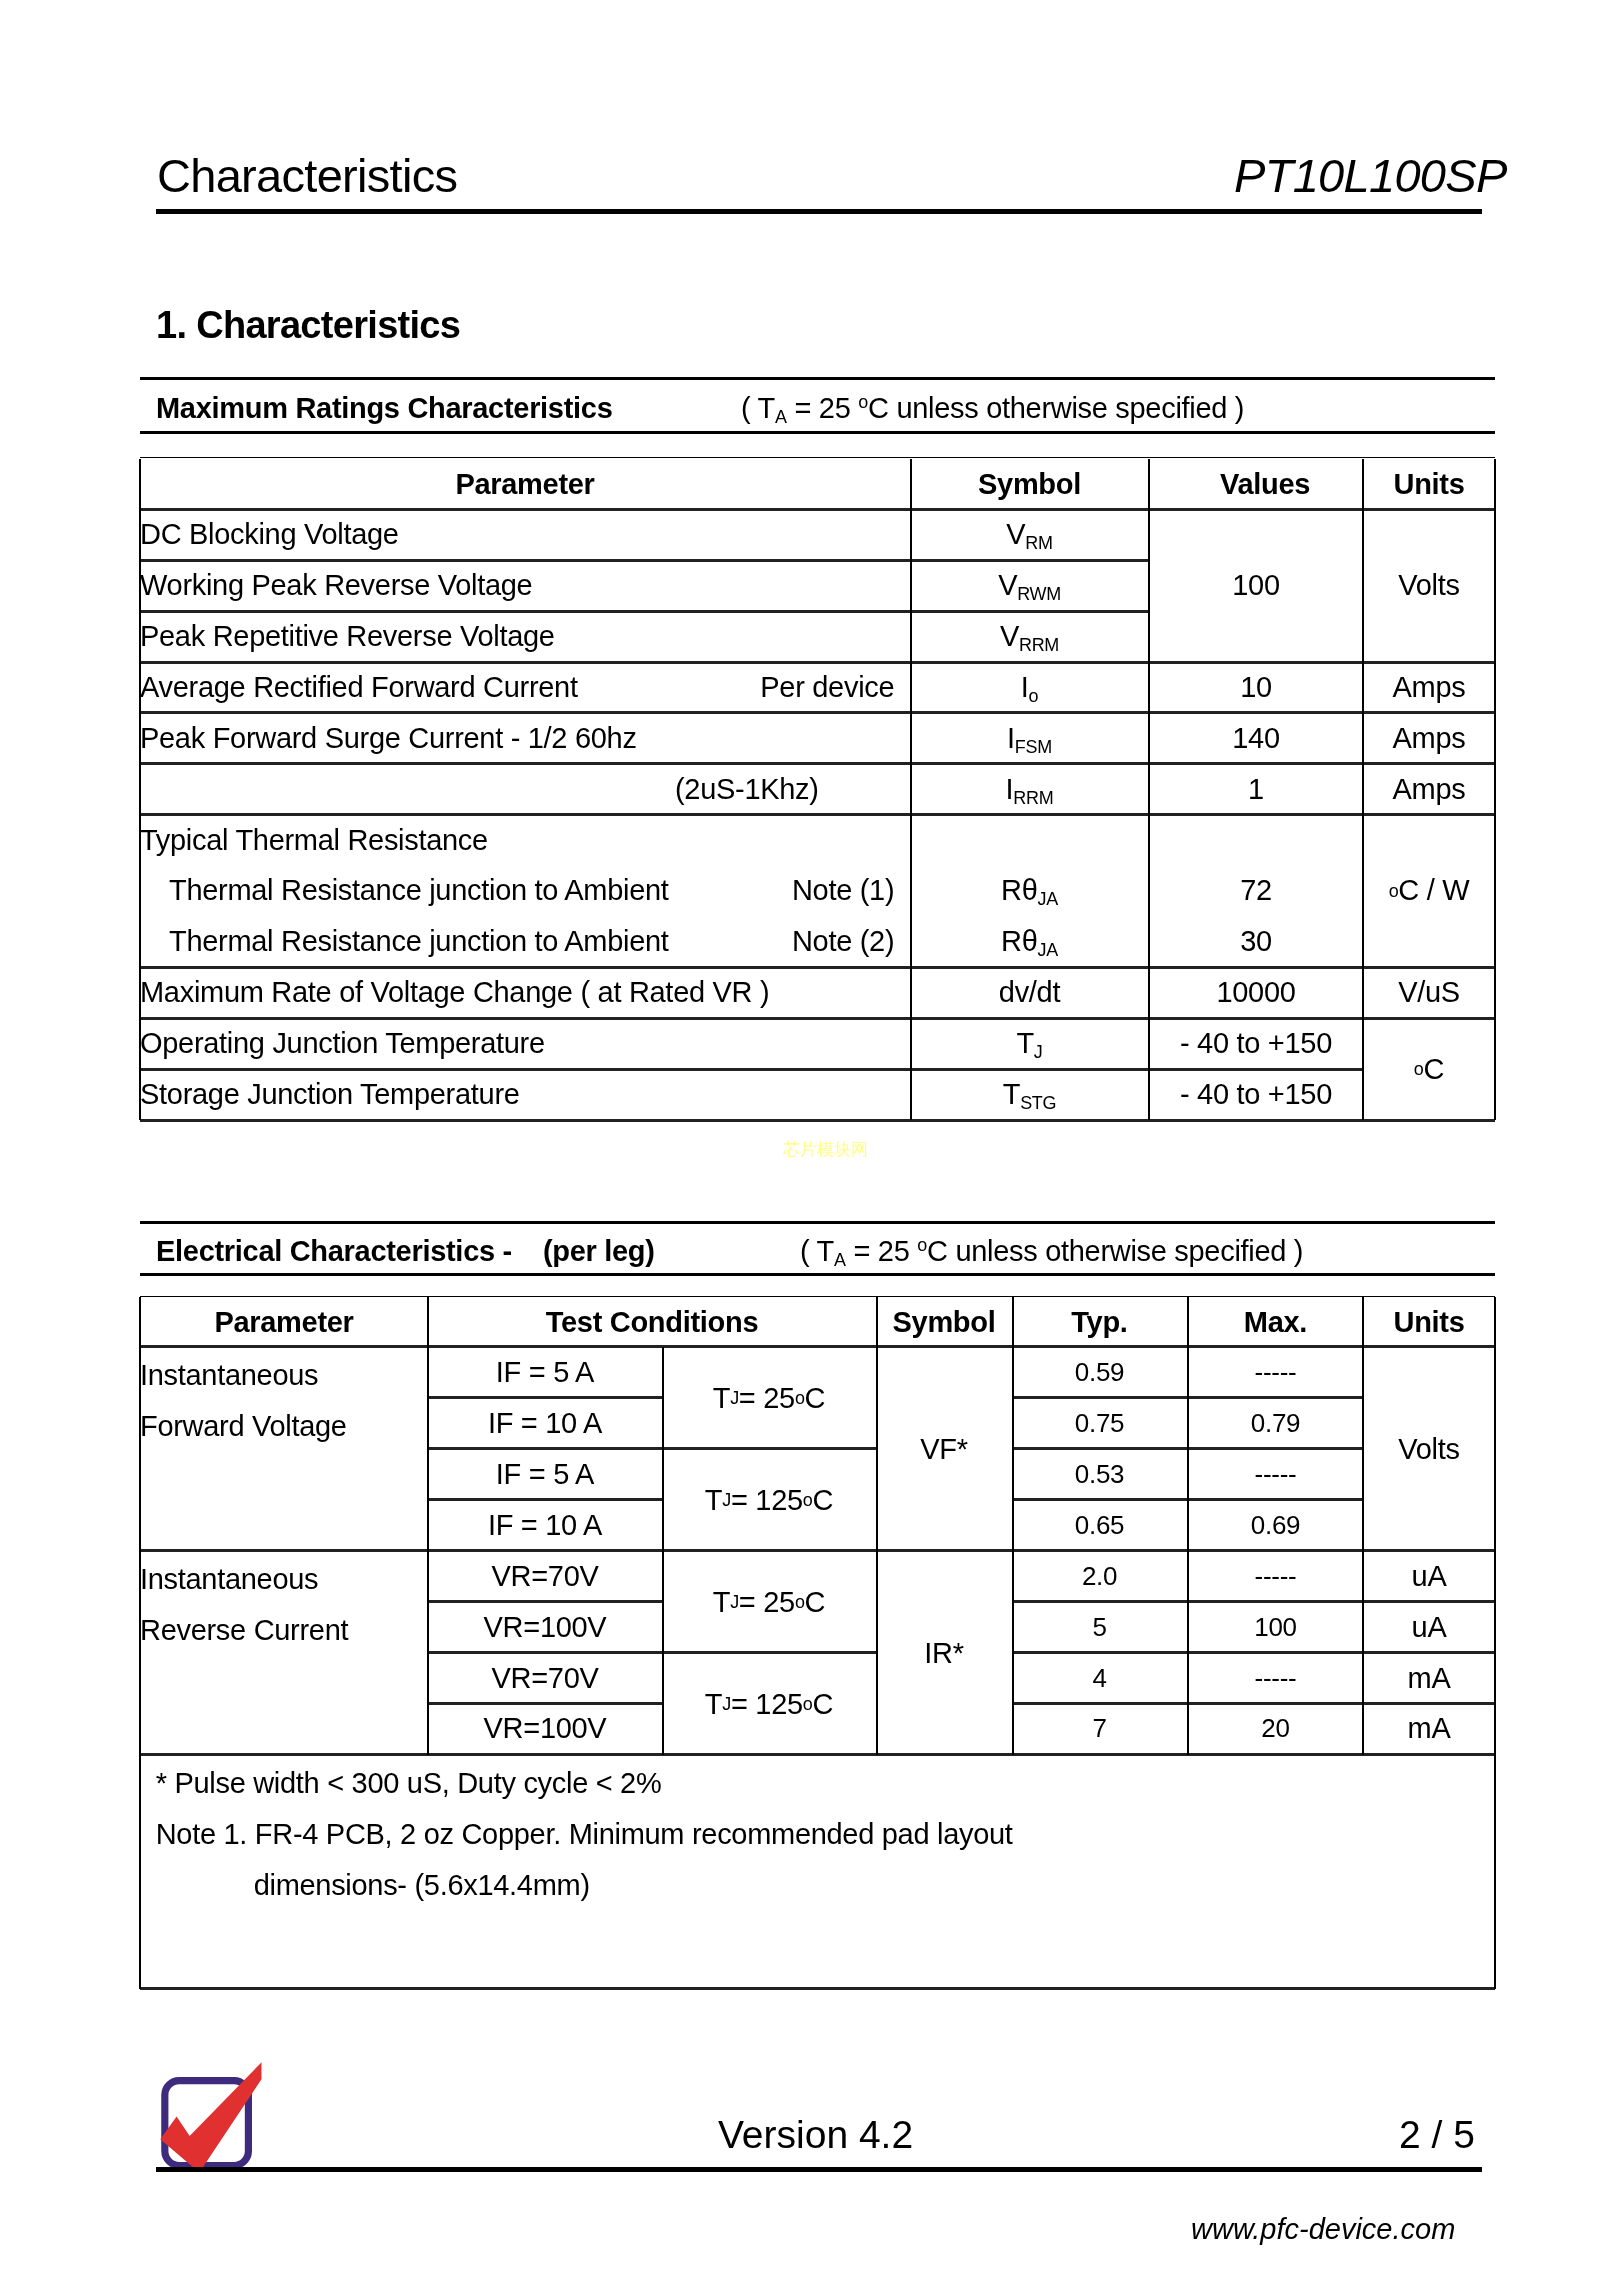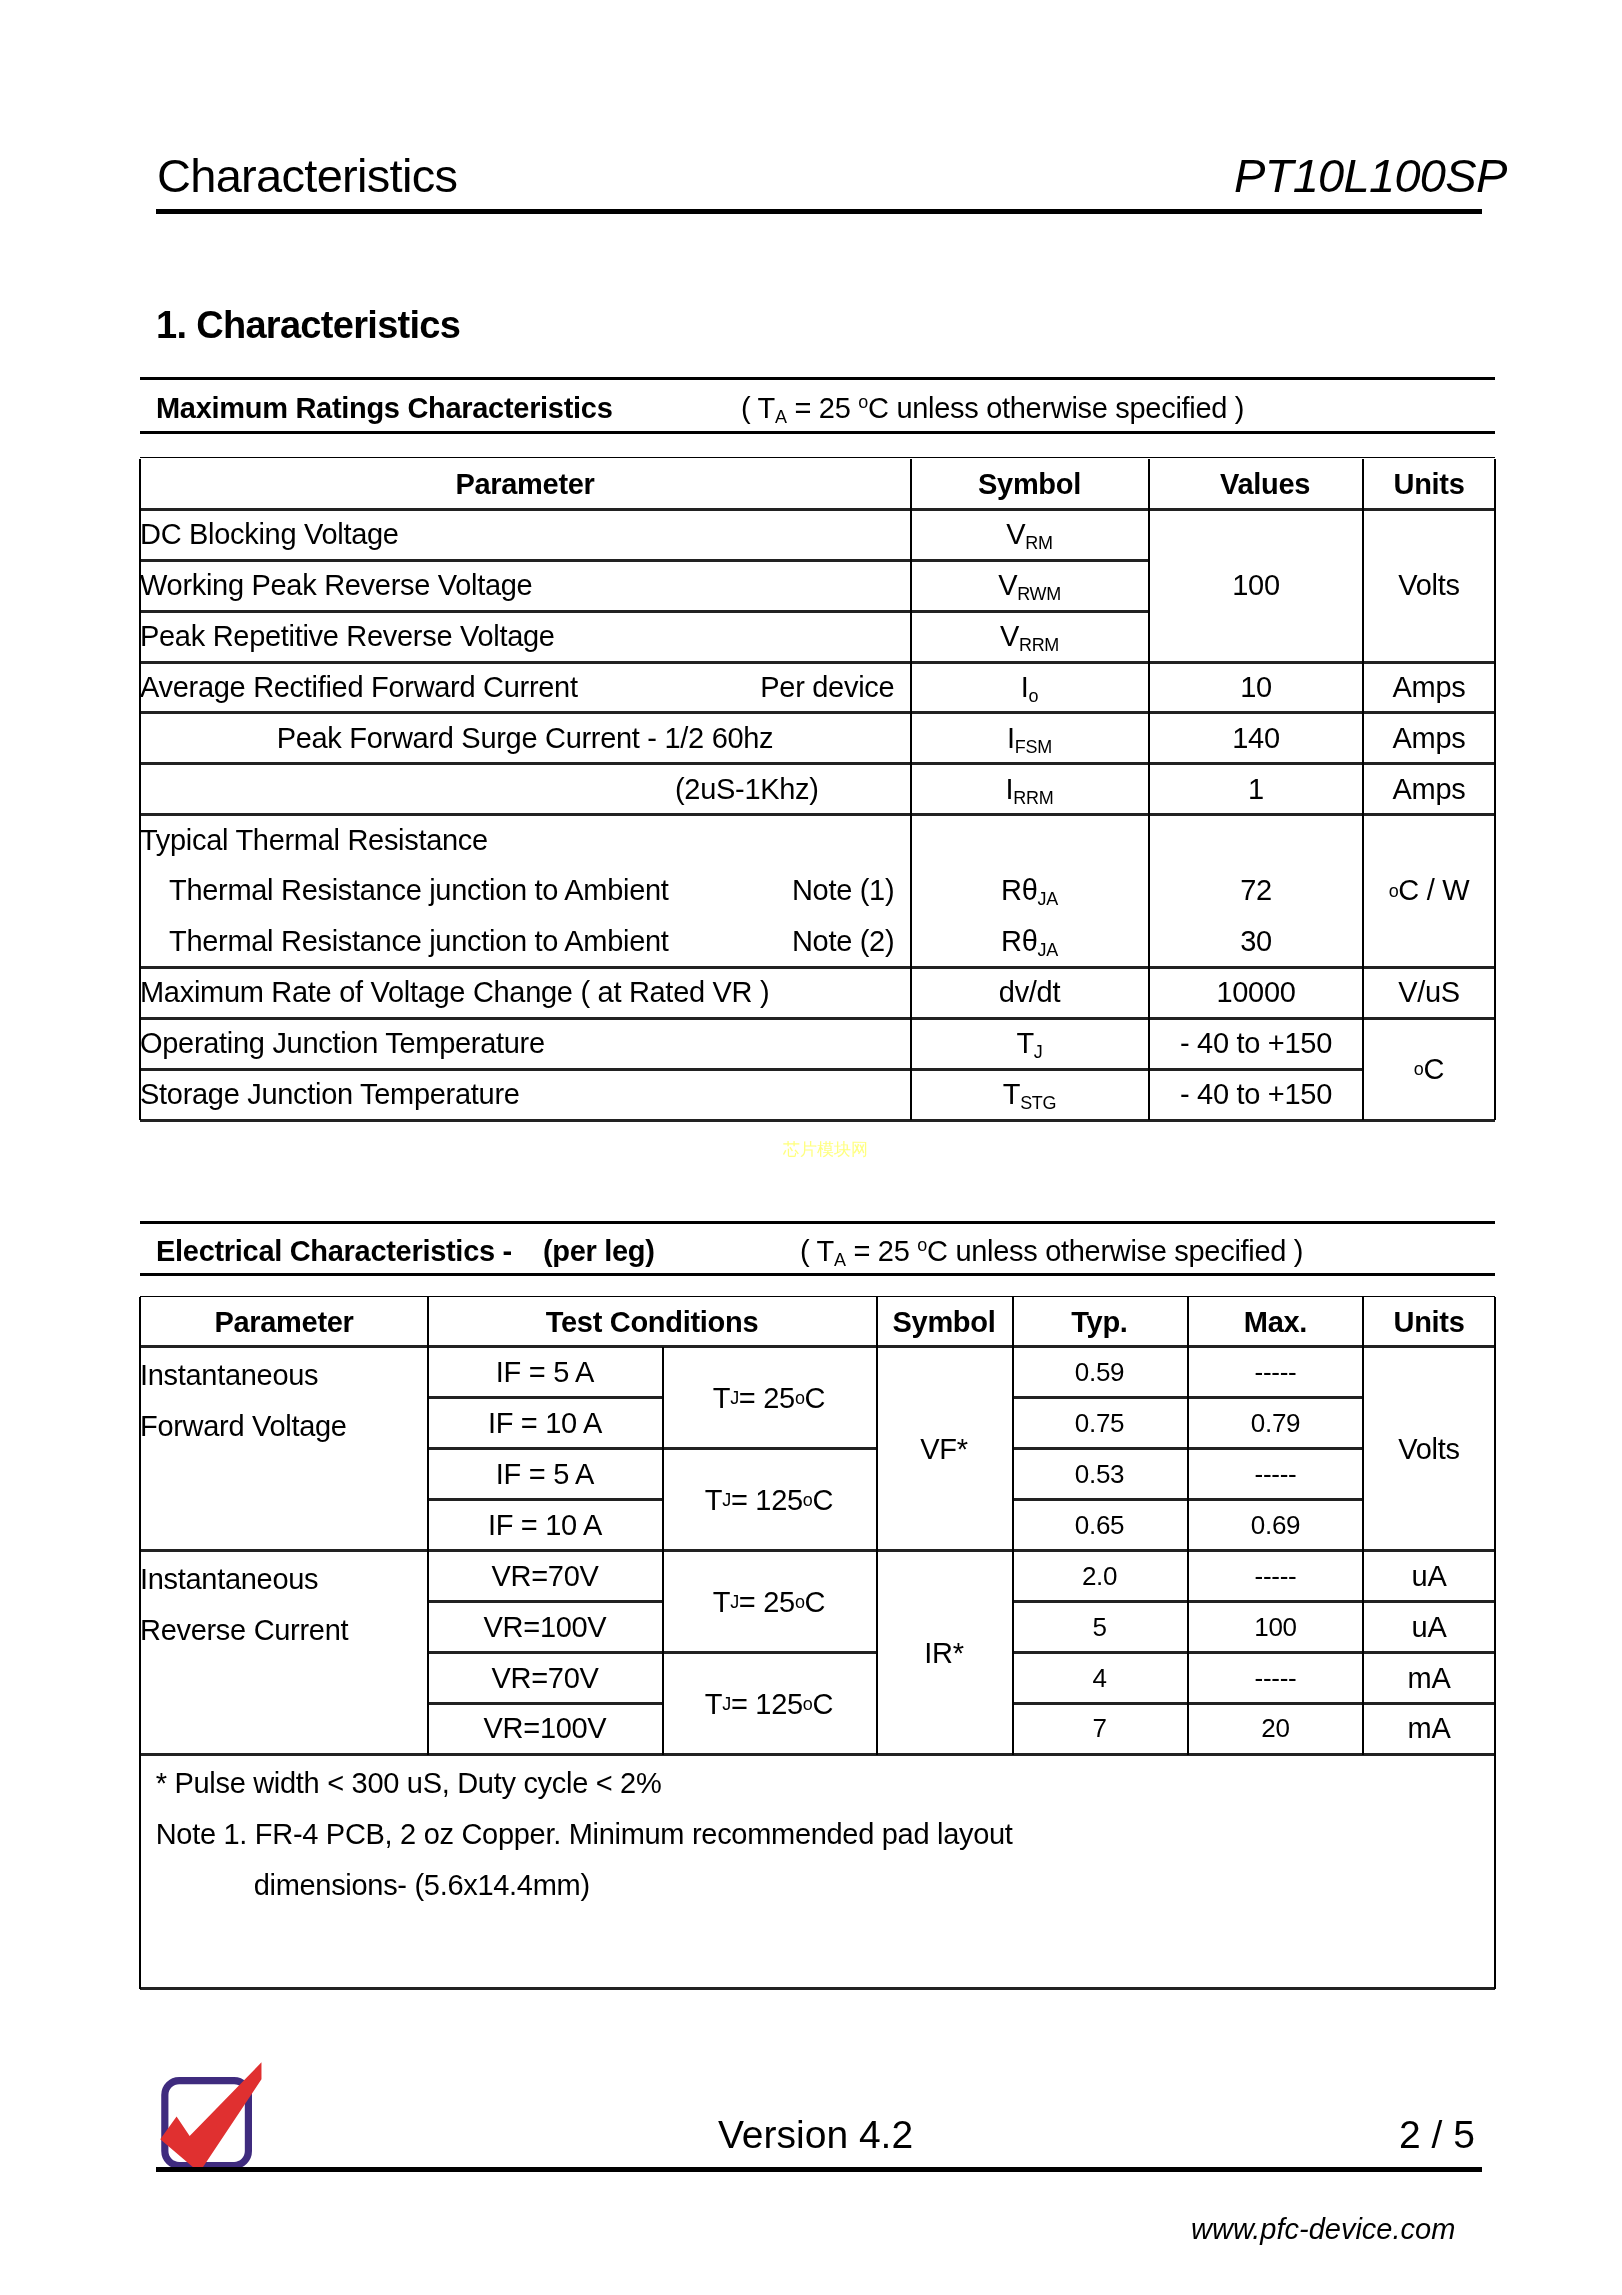--- a/index.html
+++ b/index.html
@@ -75,21 +75,21 @@
     </div>
     <div class="cell l" style="left:140px;top:662px;width:770px;height:51px;">
       <span>Average Rectified Forward Current</span>
       <span style="position: absolute; right: 15.7px;">Per device</span>
     </div>
     <div class="cell c" style="left:910px;top:662px;width:239px;height:51px;">
       <span><span>I</span><sub>o</sub></span>
     </div>
     <div class="cell c" style="left:1149px;top:662px;width:214px;height:51px;">10</div>
     <div class="cell c" style="left:1363px;top:662px;width:132px;height:51px;">Amps</div>
-    <div class="cell l" style="left:140px;top:713px;width:770px;height:51px;justify-content:center;">
+    <div class="cell l" style="left:140px;top:713px;width:770px;height:51px;">
       <span>Peak Forward Surge Current - 1/2 60hz</span>
     </div>
     <div class="cell c" style="left:910px;top:713px;width:239px;height:51px;">
       <span><span>I</span><sub>FSM</sub></span>
     </div>
     <div class="cell c" style="left:1149px;top:713px;width:214px;height:51px;">140</div>
     <div class="cell c" style="left:1363px;top:713px;width:132px;height:51px;">Amps</div>
     <div class="cell l" style="left:140px;top:764px;width:770px;height:51px;">
       <span style="position: absolute; right: auto; left: 535px;">(2uS-1Khz)</span>
     </div>

